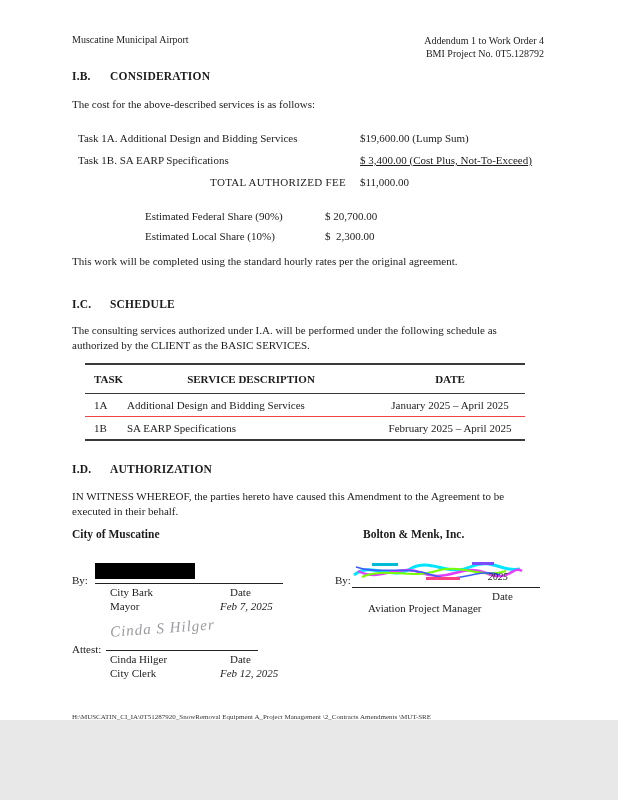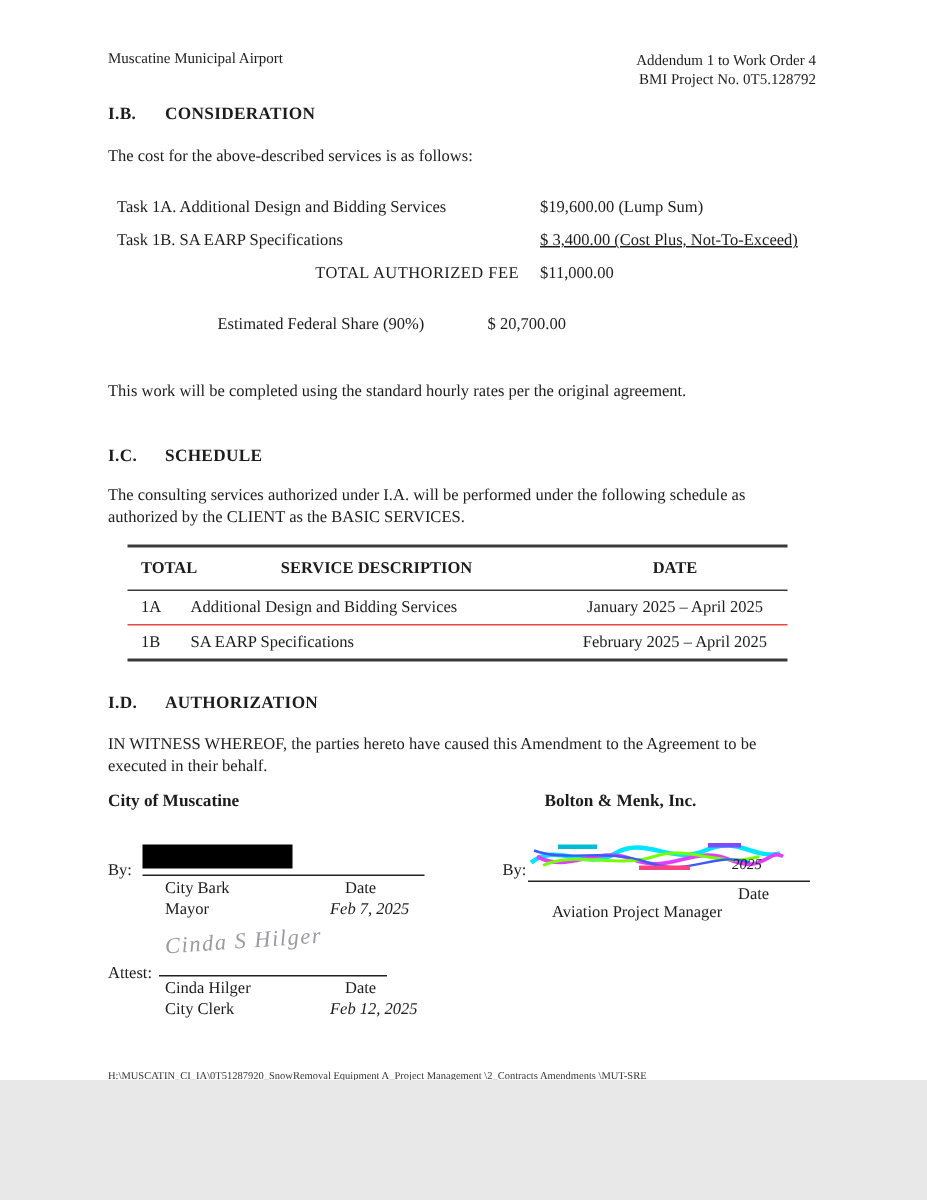--- a/index.html
+++ b/index.html
@@ -81,33 +81,36 @@
     </div>
     <div class="task-row">
       <span class="task-label total-label">TOTAL AUTHORIZED FEE</span><span class="task-amount">$11,000.00</span>
     </div>
   </div>
 
   <div class="abs share-rows">
     <div class="share-row">
       <span class="share-label">Estimated Federal Share (90%)</span><span class="share-amount">$ 20,700.00</span>
     </div>
+    <div class="share-row">
+      <span class="share-label">Estimated Local Share (10%)</span><span class="share-amount">$  2,300.00</span>
+    </div>
   </div>
 
   <div class="abs para" style="top:254px">This work will be completed using the standard hourly rates per the original agreement.</div>
 
   <div class="abs sec-heading" style="top:298px">
     <span class="sec-num">I.C.</span><span class="sec-title">SCHEDULE</span>
   </div>
 
   <div class="abs para" style="top:323px">The consulting services authorized under I.A. will be performed under the following schedule as authorized by the CLIENT as the BASIC SERVICES.</div>
 
   <div class="abs sched-table">
     <div class="t-row t-head">
-      <span class="c-task">TOTAL</span>
+      <span class="c-task">TASK</span>
       <span class="c-desc">SERVICE DESCRIPTION</span>
       <span class="c-date">DATE</span>
     </div>
     <div class="t-row t-body">
       <span class="c-task">1A</span>
       <span class="c-desc">Additional Design and Bidding Services</span>
       <span class="c-date">January 2025 – April 2025</span>
     </div>
     <div class="t-row t-body">
       <span class="c-task">1B</span>

